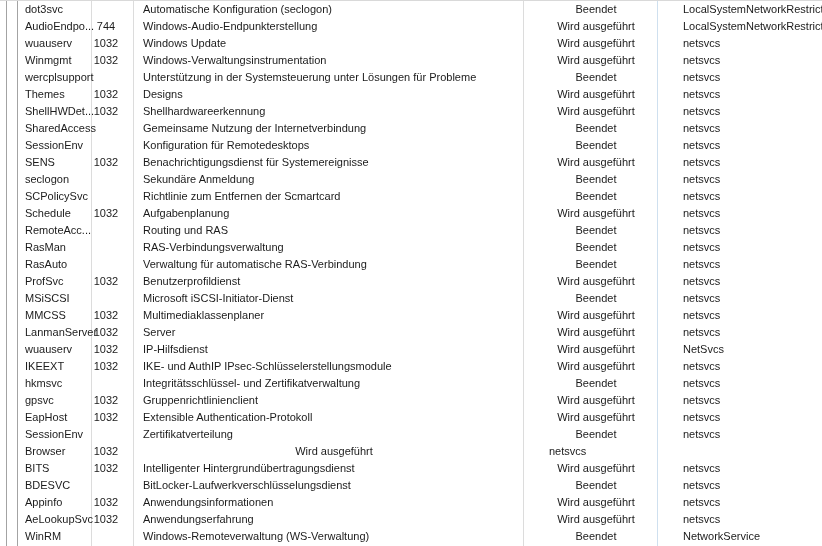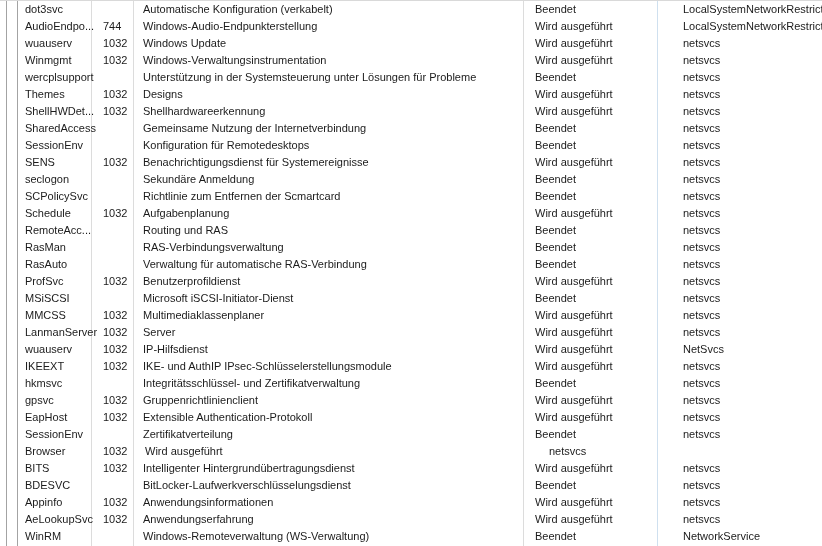--- a/index.html
+++ b/index.html
@@ -38,43 +38,43 @@
   }
   .svc-row {
     display: grid;
     grid-template-columns: 72px 42px 390px 134px 1fr;
     height: 17px;
     line-height: 17px;
     white-space: nowrap;
   }
   .cell { overflow: visible; }
   .cell.name   { padding-left: 6px; }
-  .cell.pid    { text-align: left; padding-right: 12px; margin-left: 12px; }
+  .cell.pid    { text-align: center; padding-right: 12px; }
   .cell.desc   { padding-left: 10px; overflow: hidden; }
-  .cell.status { padding-left: 12px; }
+  .cell.status { padding-left: 12px; text-align: center; }
   .cell.group  { padding-left: 6px; overflow: hidden; margin-left: 20px; }
 </style>
 </head>
 <body>
 
 <div class="screen">
 
   <div class="vline frame" style="left:6px;"></div>
   <div class="vline frame" style="left:17px;"></div>
 
   <div class="vline grid" style="left:91px;"></div>
   <div class="vline grid" style="left:133px;"></div>
   <div class="vline grid" style="left:523px;"></div>
   <div class="vline grid-blue" style="left:657px;"></div>
 
   <div class="rows" id="rows-container">
     <div class="svc-row">
       <span class="cell name">dot3svc</span>
       <span class="cell pid"></span>
-      <span class="cell desc">Automatische Konfiguration (verkabelt)</span>
+      <span class="cell desc">Automatische Konfiguration (seclogon)</span>
       <span class="cell status">Beendet</span>
       <span class="cell group">LocalSystemNetworkRestricted</span>
     </div>
 
     <div class="svc-row">
       <span class="cell name">AudioEndpo...</span>
       <span class="cell pid">744</span>
       <span class="cell desc">Windows-Audio-Endpunkterstellung</span>
       <span class="cell status">Wird ausgeführt</span>
       <span class="cell group">LocalSystemNetworkRestricted</span>

